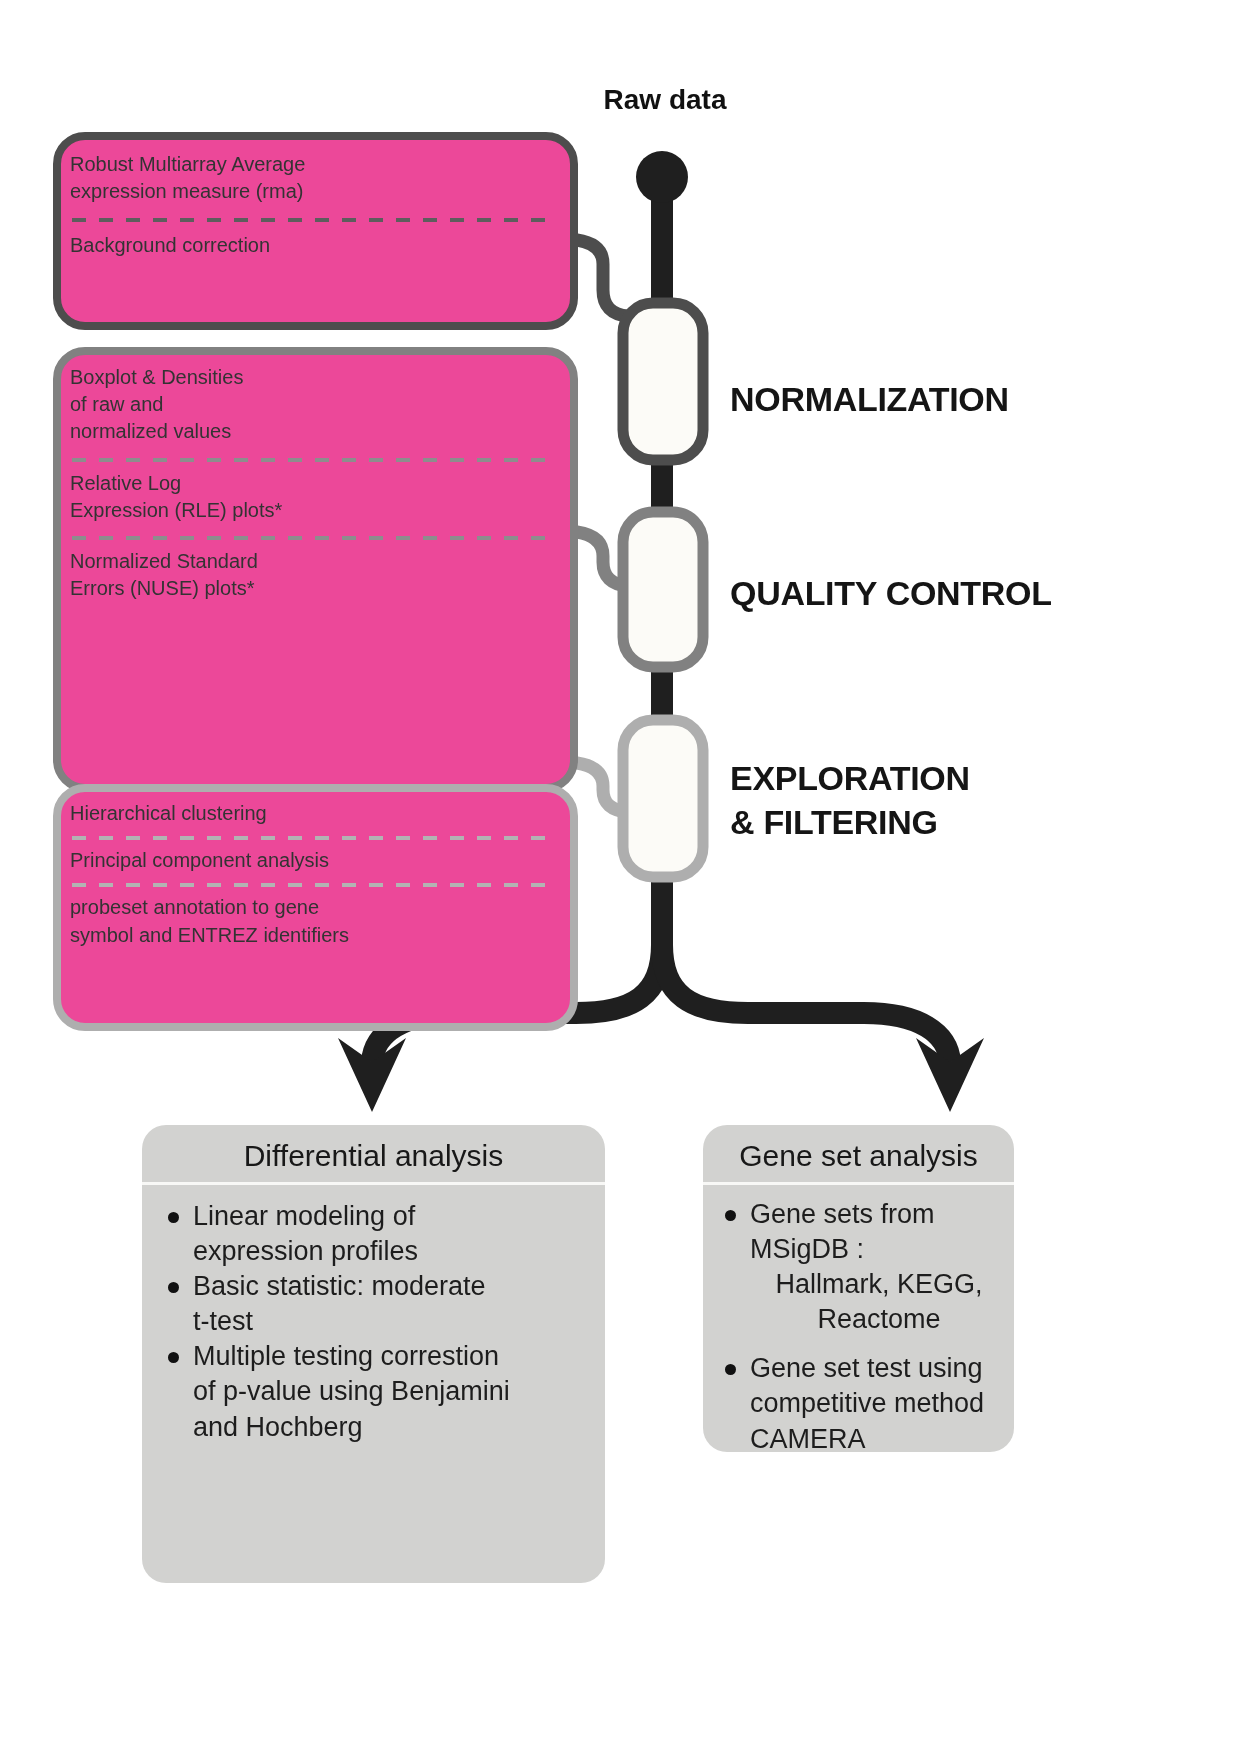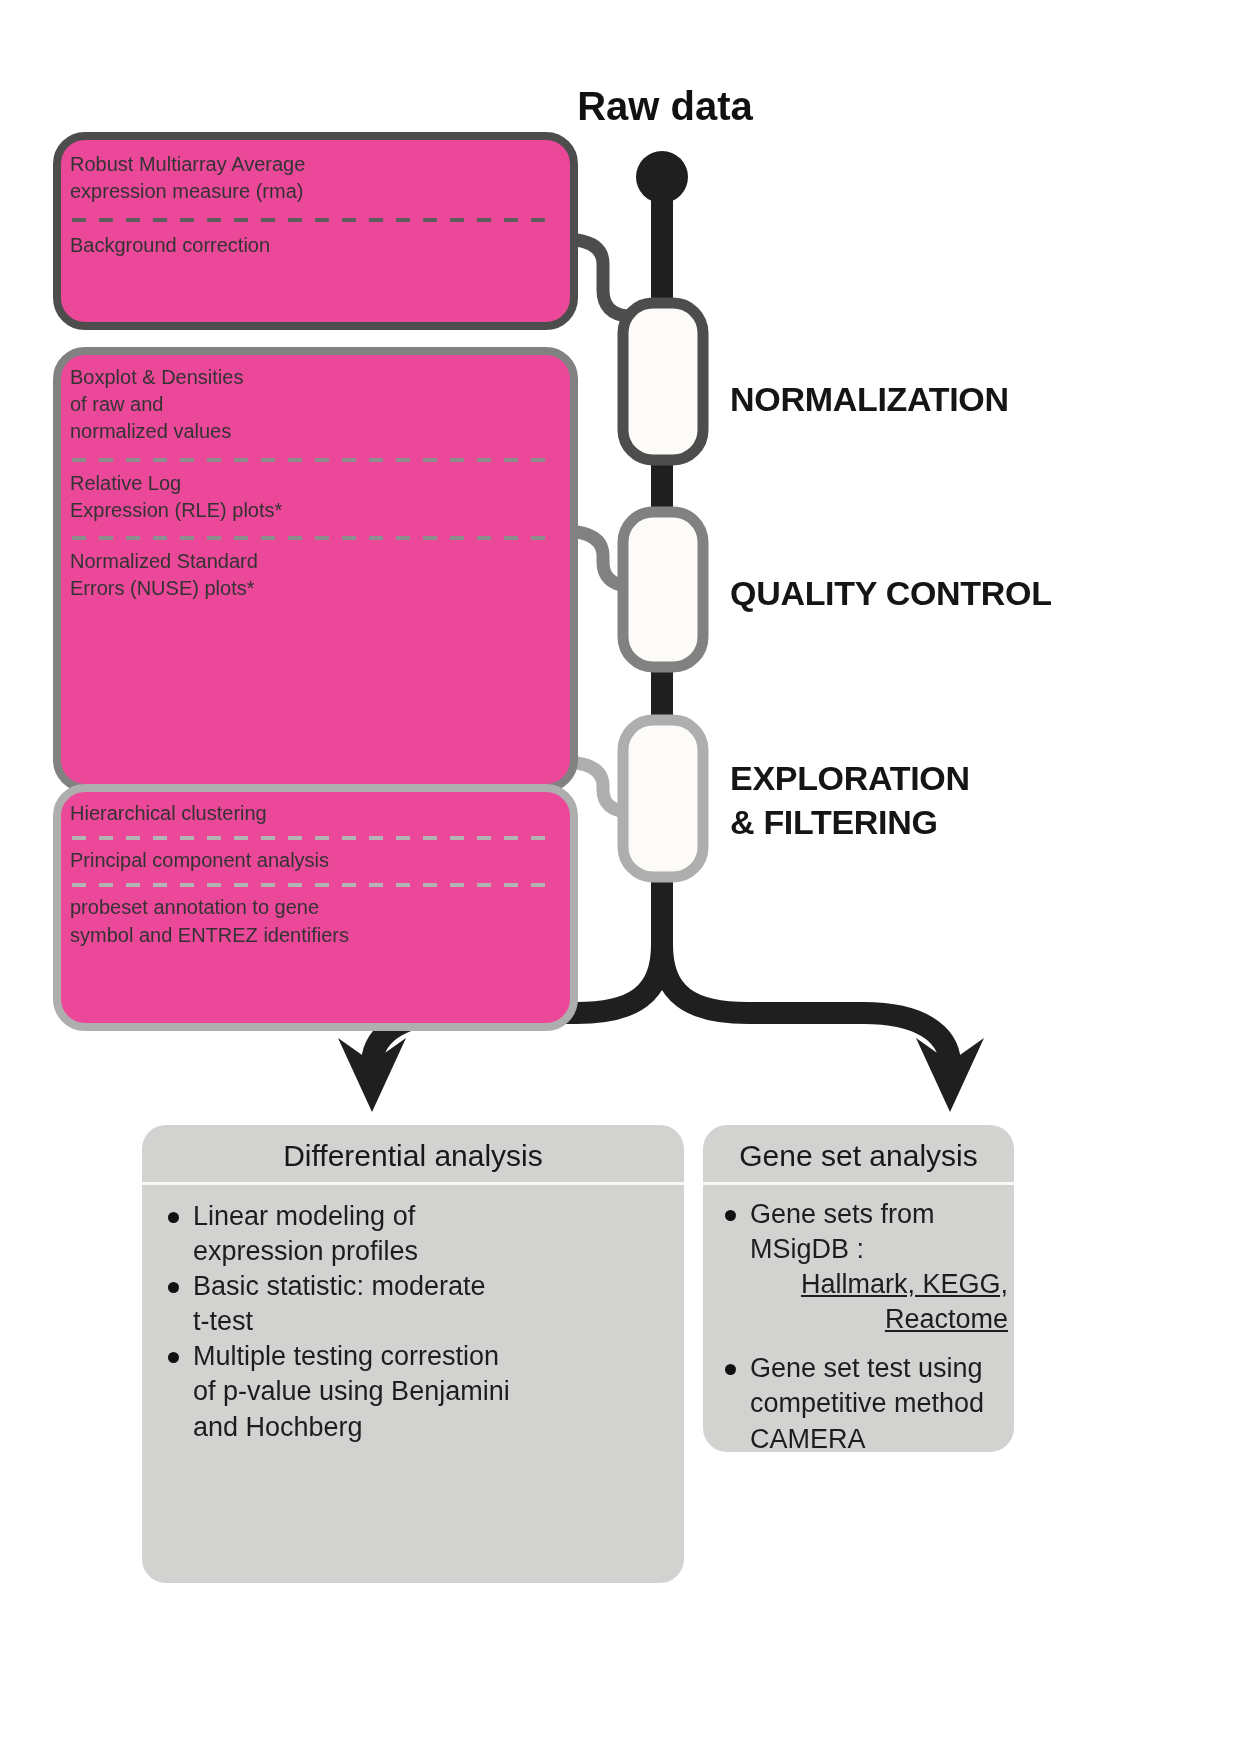--- a/index.html
+++ b/index.html
@@ -7,21 +7,21 @@
     width:1240px;height:1753px;position:relative;overflow:hidden;
     font-family:"Liberation Sans","DejaVu Sans",sans-serif;
     -webkit-font-smoothing:antialiased;
   }
   .abs{position:absolute;}
   .preline{white-space:pre-line;}
 
   
   .raw-data{
     left:530px;top:84px;width:270px;text-align:center;
-    font-size:40px;font-weight:bold;color:#111;letter-spacing:0px;
+    font-size:28px;font-weight:bold;color:#111;letter-spacing:0px;
   }
 
   
   svg.spine{left:0;top:0;pointer-events:none;}
 
   
   .pipe-box{
     left:53px;width:525px;box-sizing:border-box;
     background:#ec4899;border-style:solid;border-width:8px;border-radius:32px;
     padding:2px 10px 2px 9px;
@@ -48,36 +48,36 @@
   }
   .stage-1{top:378px;}
   .stage-2{top:572px;}
   .stage-3{top:757px;}
 
   
   .panel{
     box-sizing:border-box;background:#d2d2d0;border-radius:24px;
     color:#1d1d1d;
   }
-  .panel-diff{left:142px;top:1125px;width:542px;height:458px;}
+  .panel-diff{left:142px;top:1125px;width:463px;height:458px;}
   .panel-gene{left:703px;top:1125px;width:311px;height:327px;}
   .panel-title{
     height:53px;display:flex;align-items:center;justify-content:center;
     font-size:30px;color:#181818;border-bottom:3px solid #f8f8f6;
     padding-top:4px;
   }
   .panel-body{padding:14px 8px 10px 24px;display:flex;flex-direction:column;}
   .panel-gene .panel-body{padding:12px 6px 10px 20px;gap:14px;}
   .bullet{display:flex;align-items:flex-start;}
   .bullet .dot{
     width:11px;height:11px;border-radius:50%;background:#111;
     margin:13px 14px 0 2px;flex:0 0 auto;
   }
   .bl-lines{font-size:27px;line-height:1.3;flex:1 1 auto;}
-  .bl-lines .center{text-align:right;text-decoration:underline;}
+  .bl-lines .center{text-align:center;}
 </style>
 </head>
 <body>
 
 <svg class="spine abs" width="1240" height="1753" viewBox="0 0 1240 1753">
 
   <rect x="651" y="177" width="22" height="790" fill="#1f1f1f"></rect>
 
   <path d="M662 930 L662 945 C662 995 633 1013 576 1013 L458 1013 C403 1013 374 1033 372 1062" fill="none" stroke="#1f1f1f" stroke-width="22"></path>
   <path d="M662 930 L662 945 C662 995 691 1013 748 1013 L864 1013 C919 1013 948 1033 950 1062" fill="none" stroke="#1f1f1f" stroke-width="22"></path>

